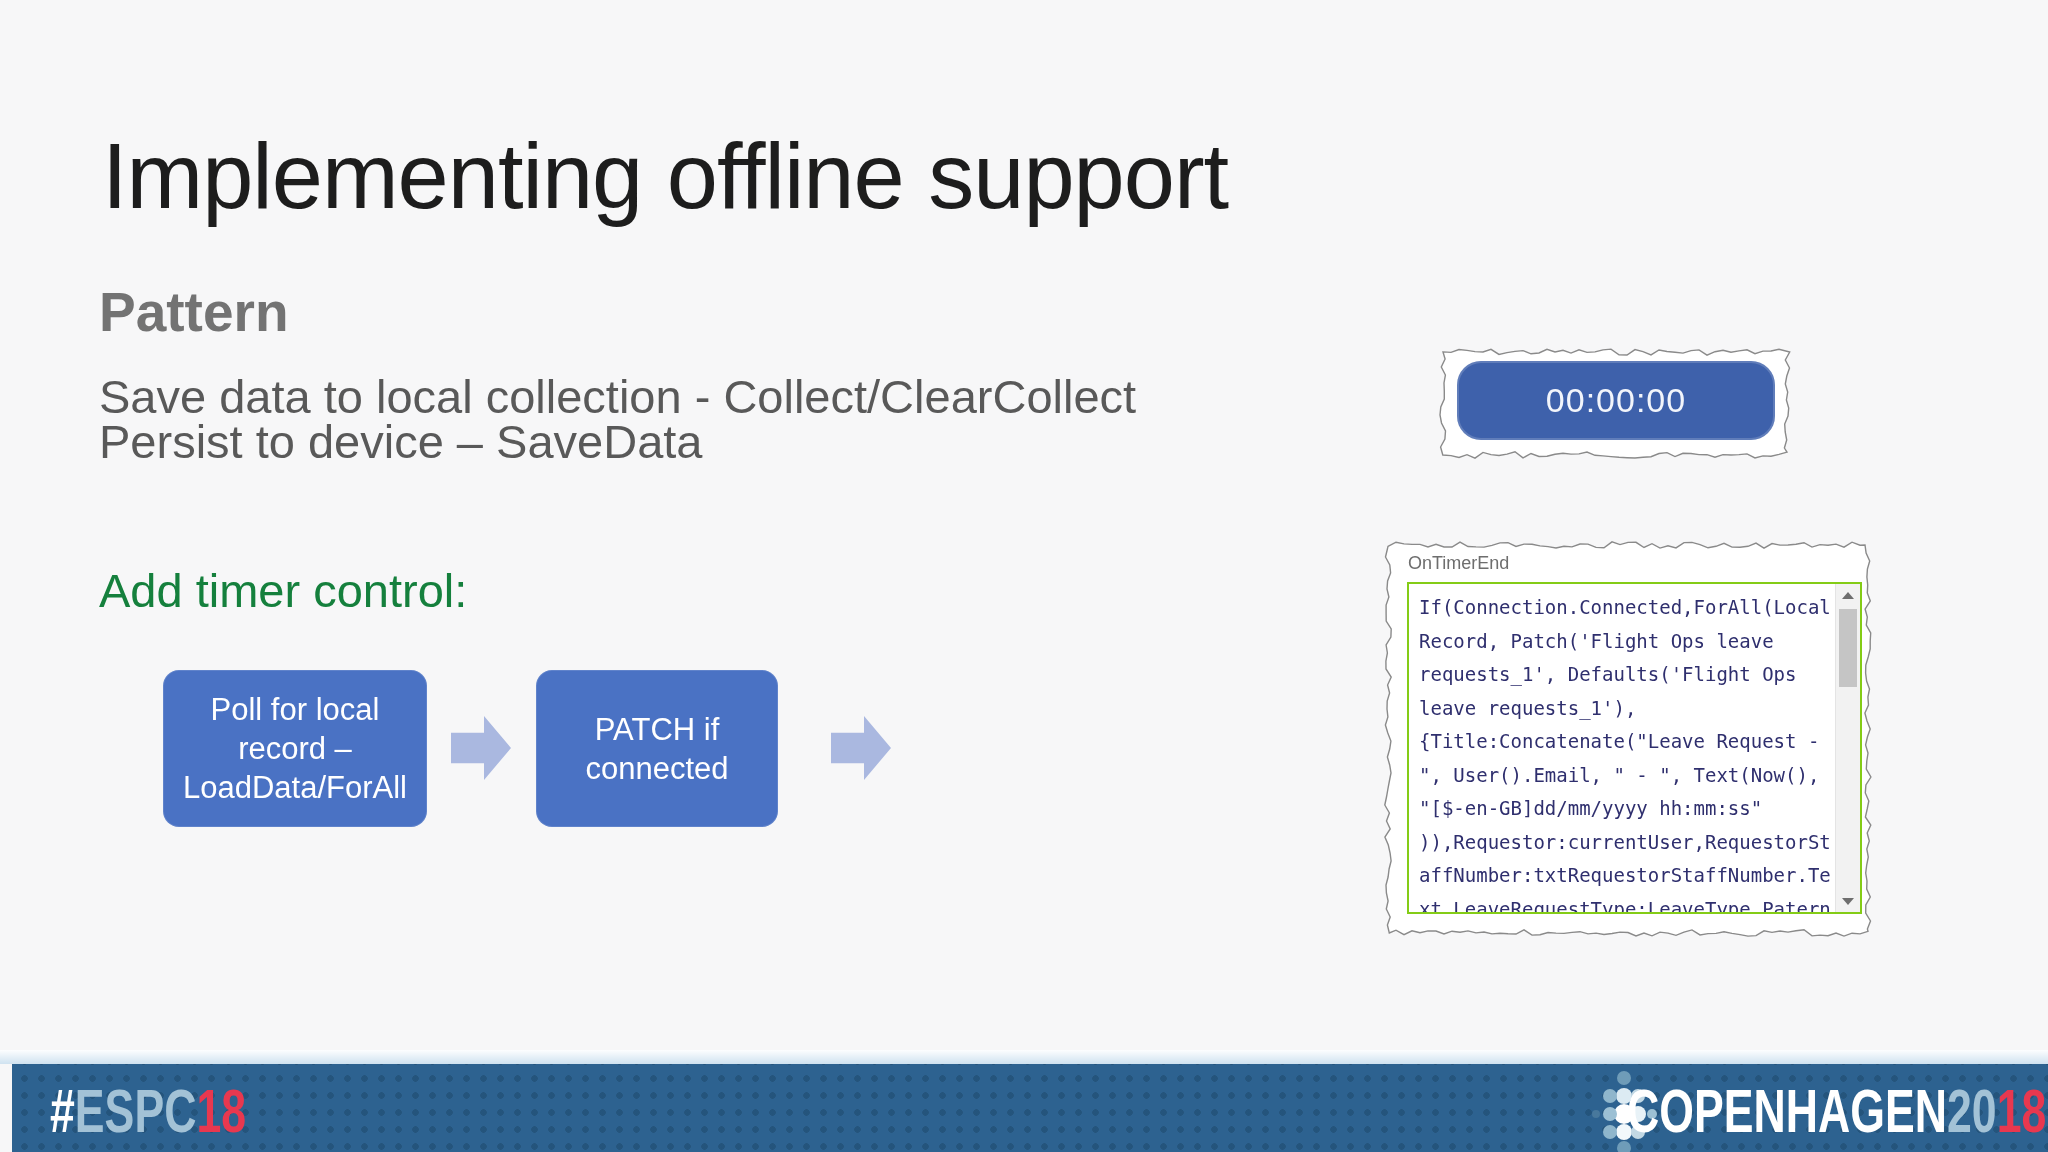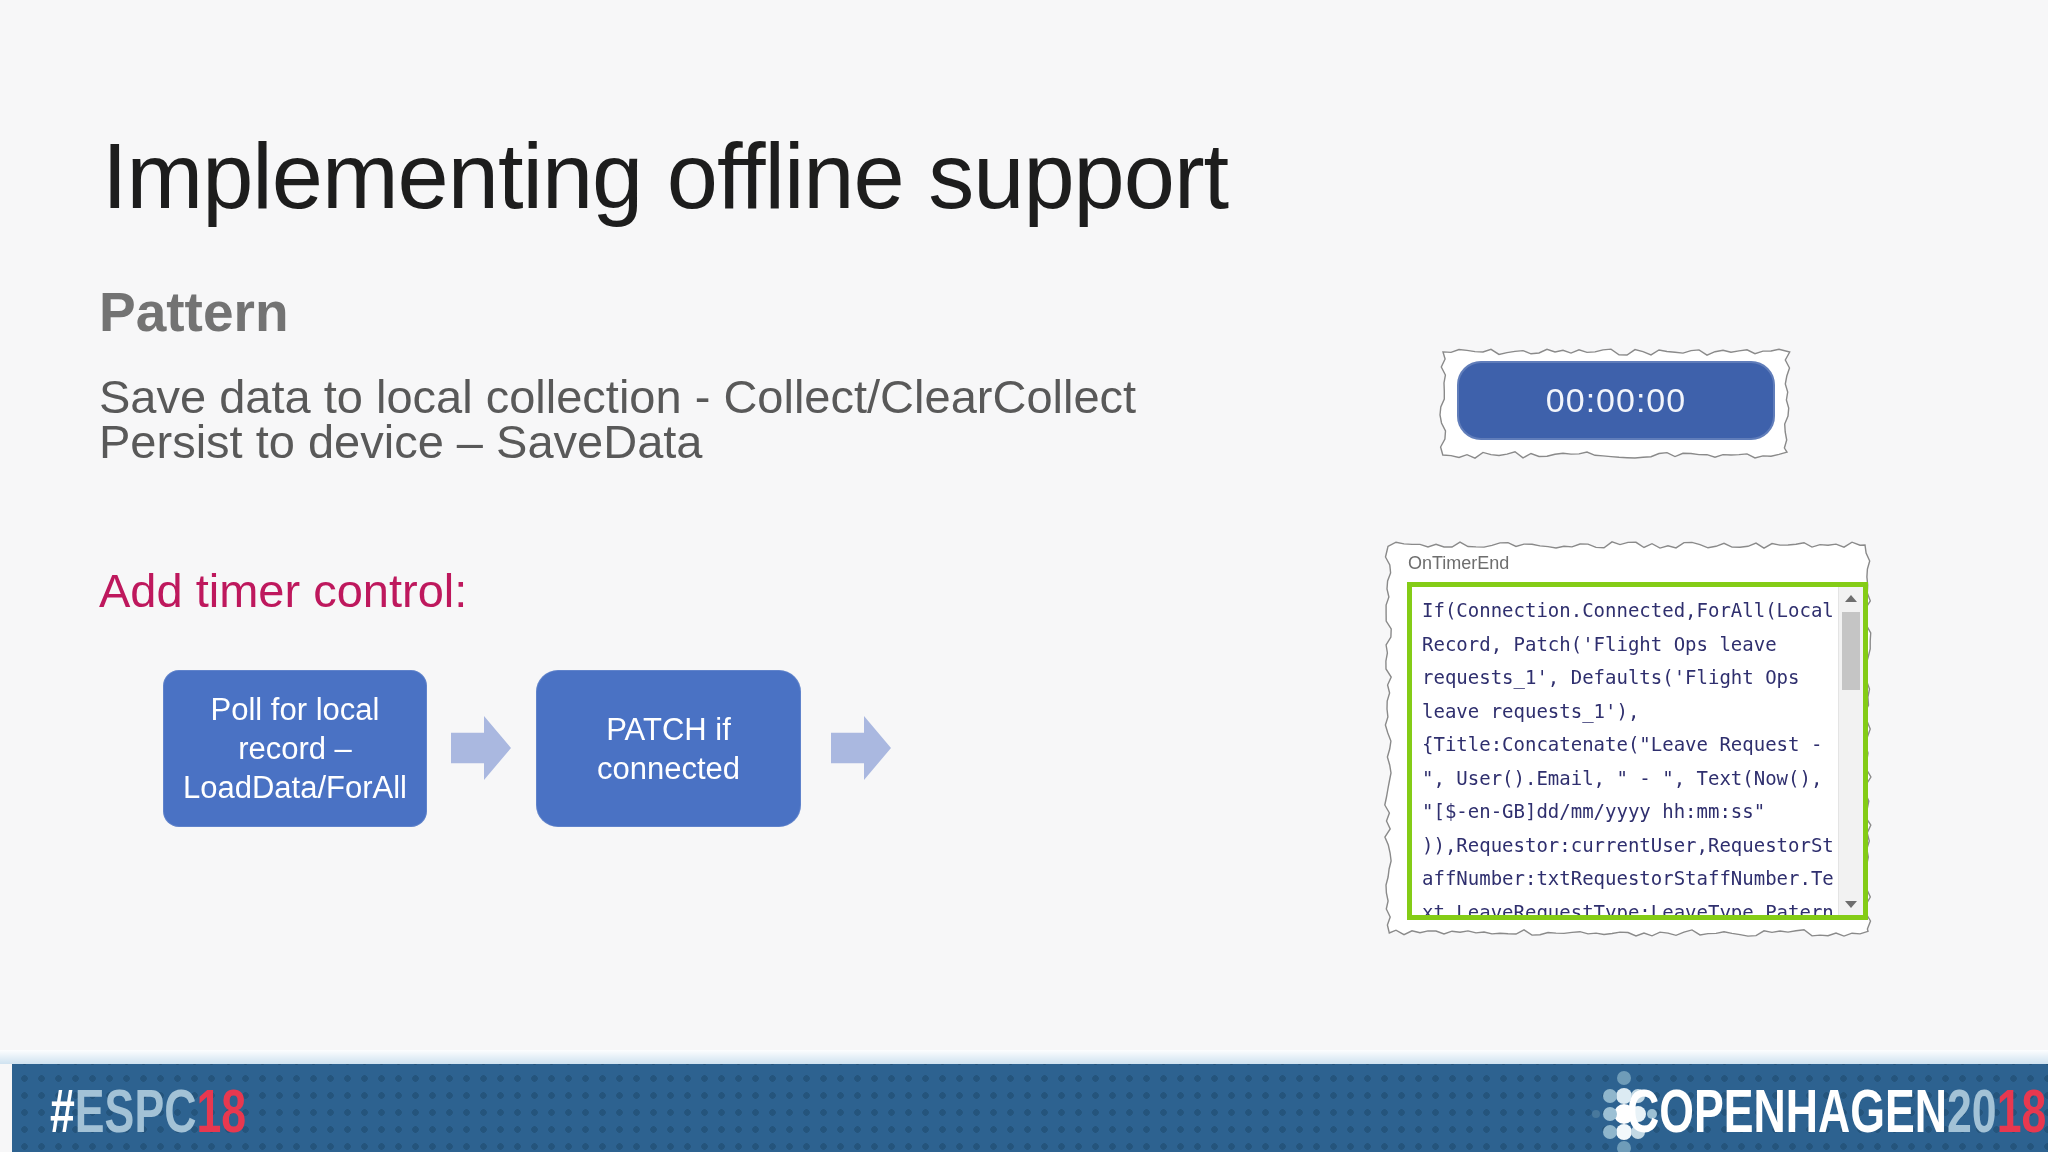--- a/index.html
+++ b/index.html
@@ -4,49 +4,49 @@
 <style>
   html,body{margin:0;padding:0;}
   body{width:2048px;height:1152px;background:#f7f7f8;font-family:"Liberation Sans",sans-serif;overflow:hidden;}
   .slide{position:relative;width:2048px;height:1152px;background:#f7f7f8;overflow:hidden;}
 
   
   .title{position:absolute;left:102px;top:62px;font-size:92px;font-weight:300;color:#1d1d1d;letter-spacing:-1px;white-space:nowrap;}
   .pattern-heading{position:absolute;left:99px;top:280px;font-size:55px;font-weight:700;color:#737373;}
   .body-line1{position:absolute;left:99px;top:369px;font-size:47px;color:#595959;white-space:nowrap;}
   .body-line2{position:absolute;left:99px;top:414px;font-size:47px;color:#595959;white-space:nowrap;}
-  .timer-heading{position:absolute;left:99px;top:563px;font-size:47px;color:#be185d;white-space:nowrap;}
+  .timer-heading{position:absolute;left:99px;top:563px;font-size:47px;color:#15803d;white-space:nowrap;}
 
   
   .flow-box{position:absolute;top:670px;height:157px;background:#4a72c4;border-radius:16px;
     color:#ffffff;font-size:31px;line-height:39px;text-align:center;display:flex;align-items:center;justify-content:center;
     box-shadow:inset 0 0 0 1px rgba(255,255,255,0.12);}
   .flow-box .lbl{padding:0 18px;}
   .box-1{left:163px;width:264px;}
-  .box-2{left:536px;width:265px;border-radius:22px;}
+  .box-2{left:536px;width:242px;}
   .box-3{left:909px;width:265px;}
   .flow-arrow{position:absolute;top:716px;width:60px;height:64px;background:#aab8e0;
     clip-path:polygon(0 26%,55% 26%,55% 0,100% 50%,55% 100%,55% 74%,0 74%);}
   .arrow-1{left:451px;}
   .arrow-2{left:831px;}
 
   
   .torn{position:absolute;}
   .torn>svg.torn-svg{position:absolute;left:0;top:0;z-index:0;}
   .torn .content{position:relative;z-index:1;width:100%;height:100%;}
 
   .timer-frame{left:1438px;top:347px;width:354px;height:113px;}
   .timer-display{position:absolute;left:19px;top:14px;width:318px;height:79px;background:#3e61ab;
     border-radius:24px;box-shadow:inset 0 0 0 2px rgba(255,255,255,0.18);
     display:flex;align-items:center;justify-content:center;color:#f2f5fb;font-size:34px;letter-spacing:1px;}
 
   .code-frame{left:1383px;top:540px;width:490px;height:398px;}
   .code-label{position:absolute;left:25px;top:13px;font-size:18px;color:#6e6e6e;}
   .code-box{position:absolute;left:24px;top:42px;width:451px;height:328px;background:#ffffff;
-    border:5px solid #84cc16;overflow:hidden;}
+    border:2px solid #84cc16;overflow:hidden;}
   .code-text{position:absolute;left:10px;top:7px;right:26px;bottom:0;
     font-family:"DejaVu Sans Mono",monospace;font-size:19px;line-height:33.5px;color:#2f2f6e;white-space:pre;overflow:hidden;}
   .scrollbar{position:absolute;top:0;right:0;width:24px;height:100%;background:#f2f2f2;border-left:1px solid #e4e4e4;}
   .sb-arrow{position:absolute;left:0;width:24px;height:22px;display:flex;align-items:center;justify-content:center;}
   .sb-up{top:0;}
   .sb-down{bottom:0;}
   .tri-up{width:0;height:0;border-left:6px solid transparent;border-right:6px solid transparent;border-bottom:7px solid #6e6e6e;}
   .tri-down{width:0;height:0;border-left:6px solid transparent;border-right:6px solid transparent;border-top:7px solid #6e6e6e;}
   .sb-thumb{position:absolute;left:3px;top:25px;width:18px;height:78px;background:#c5c5c5;}
 

